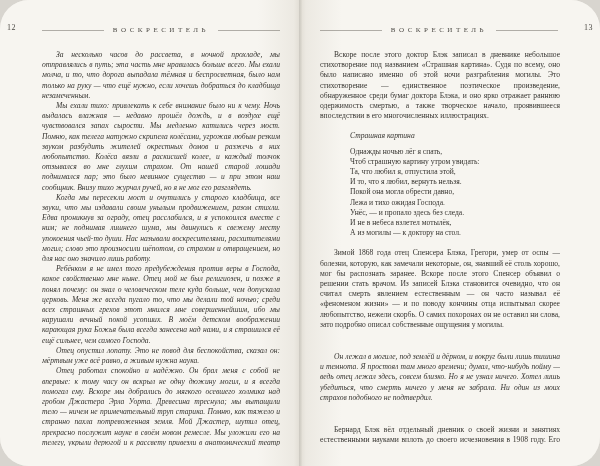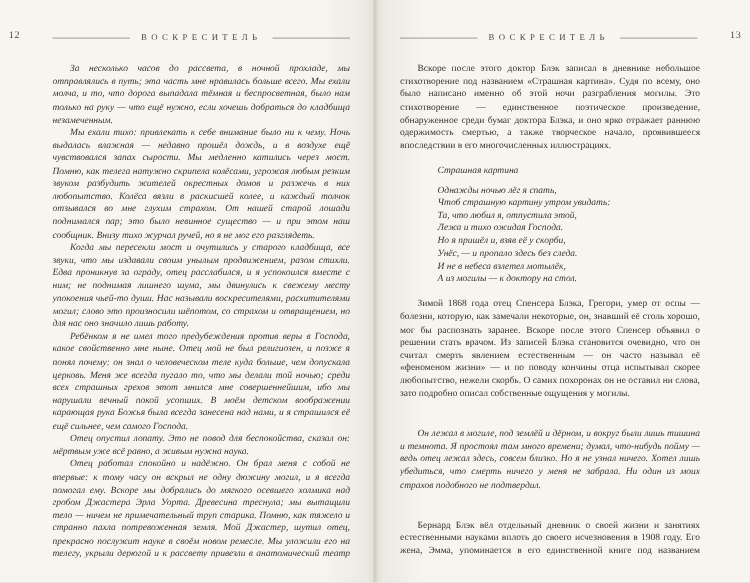--- a/index.html
+++ b/index.html
@@ -2,20 +2,21 @@
 <html><head>
 <meta charset="utf-8">
 <style>
   html,body{margin:0;padding:0;}
   body{width:600px;height:466px;background:#d8d5cf;}
   .spread{
     position:relative;width:600px;height:466px;overflow:hidden;
     background:#f6f4ef;color:#35332f;
     font-family:"Liberation Serif","DejaVu Serif",serif;
     box-shadow:inset 0 0 45px rgba(0,0,0,0.07);
+    border-radius:29px;
   }
   .page{position:absolute;top:0;bottom:0;width:300px;}
   .page.left{left:0;background:linear-gradient(to right,#f7f5f0 0%,#f7f5f0 86%,#ece9e2 98%,#e1ddd4 100%);}
   .page.right{left:300px;background:linear-gradient(to left,#f7f5f0 0%,#f7f5f0 86%,#ece9e2 98%,#e1ddd4 100%);}
   .spine{position:absolute;left:299px;top:0;bottom:0;width:3px;
     background:linear-gradient(to right,rgba(0,0,0,0.10),rgba(0,0,0,0.02));}
   .pagenum{position:absolute;top:23px;font-size:8px;letter-spacing:.5px;color:#4c4a45;}
   .page.left  .pagenum{left:7px;}
   .page.right .pagenum{right:7px;}
   .runhead{position:absolute;top:26px;display:flex;align-items:center;gap:7px;}
@@ -23,21 +24,21 @@
   .page.right .runhead{left:20px;right:42px;}
   .rule{flex:1;height:0;border-top:1px solid rgba(70,65,58,0.40);}
   .runtitle{font-size:7px;letter-spacing:3.5px;color:#4c4a45;white-space:nowrap;padding:0 2px;}
   .textcol{position:absolute;top:50px;bottom:20px;overflow:hidden;
     font-size:7.6px;line-height:10.2px;text-align:justify;}
   .page.left  .textcol{left:42px;right:20px;}
   .page.right .textcol{left:20px;right:40px;}
   p{margin:0;text-indent:14px;}
   .it{font-style:italic;}
   .poemhead{font-style:italic;margin:10px 0 5px 30px;text-indent:0;}
-  .poem{font-style:italic;margin:0 0 10px 30px;}
+  .poem{margin:0 0 10px 30px;}
   .pline{white-space:nowrap;}
   .quote{font-style:italic;margin:22px 0;}
 </style>
 </head>
 <body>
 
 <div class="spread">
 
   <div class="page left">
     <span class="pagenum">12</span>
@@ -64,22 +65,23 @@
       <span class="rule"></span>
     </div>
     <div class="textcol">
       <p>Вскоре после этого доктор Блэк записал в дневнике небольшое стихотворение под названием «Страшная картина». Судя по всему, оно было написано именно об этой ночи разграбления могилы. Это стихотворение — единственное поэтическое произведение, обнаруженное среди бумаг доктора Блэка, и оно ярко отражает раннюю одержимость смертью, а также творческое начало, проявившееся впоследствии в его многочисленных иллюстрациях.</p>
 
       <div class="poemhead">Страшная картина</div>
       <div class="poem">
         <div class="pline">Однажды ночью лёг я спать,</div>
         <div class="pline">Чтоб страшную картину утром увидать:</div>
         <div class="pline">Та, что любил я, отпустила этой,</div>
+        <div class="pline">И то, что я любил, вернуть нельзя.</div>
+        <div class="pline">Покой она могла обрести давно,</div>
         <div class="pline">Лежа и тихо ожидая Господа.</div>
-        <div class="pline">Но я пришёл и, взяв её у скорби,</div>
         <div class="pline">Унёс, — и пропало здесь без следа.</div>
         <div class="pline">И не в небеса взлетел мотылёк,</div>
         <div class="pline">А из могилы — к доктору на стол.</div>
       </div>
 
       <p>Зимой 1868 года отец Спенсера Блэка, Грегори, умер от оспы — болезни, которую, как замечали некоторые, он, знавший её столь хорошо, мог бы распознать заранее. Вскоре после этого Спенсер объявил о решении стать врачом. Из записей Блэка становится очевидно, что он считал смерть явлением естественным — он часто называл её «феноменом жизни» — и по поводу кончины отца испытывал скорее любопытство, нежели скорбь. О самих похоронах он не оставил ни слова, зато подробно описал собственные ощущения у могилы.</p>
       <p class="quote">Он лежал в могиле, под землёй и дёрном, и вокруг были лишь тишина и темнота. Я простоял там много времени; думал, что-нибудь пойму — ведь отец лежал здесь, совсем близко. Но я не узнал ничего. Хотел лишь убедиться, что смерть ничего у меня не забрала. Ни один из моих страхов подобного не подтвердил.</p>
       <p>Бернард Блэк вёл отдельный дневник о своей жизни и занятиях естественными науками вплоть до своего исчезновения в 1908 году. Его жена, Эмма, упоминается в его единственной книге под названием «Путешествие с американскими натуралистами». Эта запись была сделана в неделю смерти отца:</p>
     </div>
   </div>

